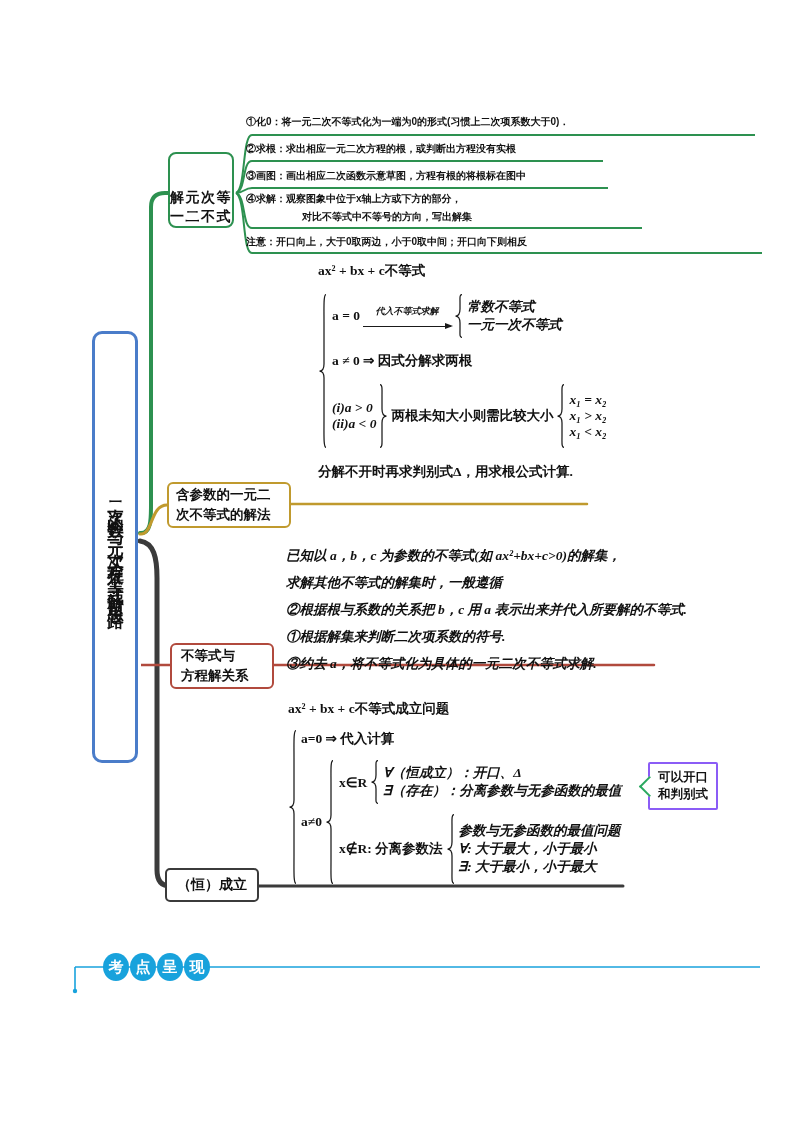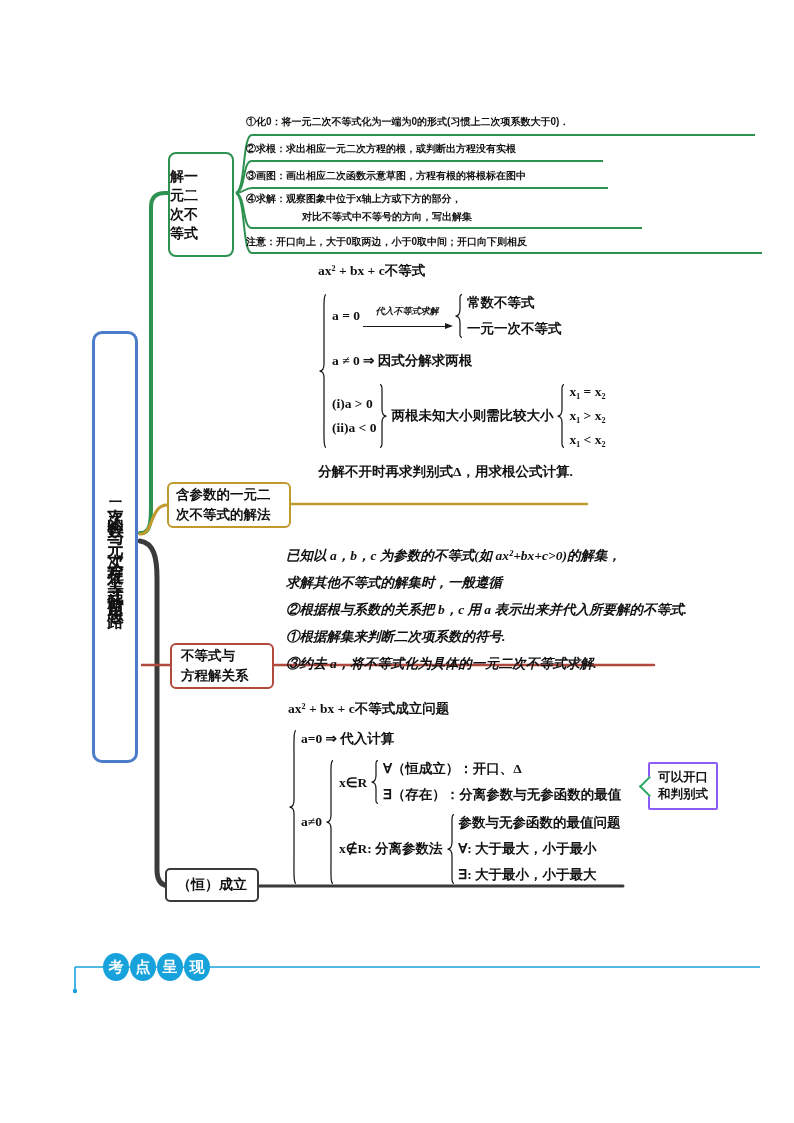--- a/index.html
+++ b/index.html
@@ -6,22 +6,22 @@
   body{width:794px;height:1123px;position:relative;background:#ffffff;overflow:hidden;
        font-family:"Liberation Sans",sans-serif;color:#111;}
   .abs{position:absolute;}
   svg.overlay{position:absolute;left:0;top:0;z-index:0;}
   .node{position:absolute;background:#fff;z-index:2;box-sizing:border-box;}
   
   #node-center{left:92px;top:331px;width:46px;height:432px;border:3px solid #4a7cc9;border-radius:10px;
     display:flex;align-items:center;justify-content:center;}
   #node-center .vtxt{writing-mode:vertical-rl;text-orientation:upright;font-family:"Liberation Serif",serif;
     font-weight:bold;font-size:16.5px;letter-spacing:6.5px;line-height:46px;}
-  #node-solve{left:168px;top:152px;width:66px;height:105px;border:2px solid #2d9150;border-radius:8px;
-    display:flex;flex-direction:column;align-items:flex-start;justify-content:center;font-weight:bold;font-size:14px;line-height:19px;}
+  #node-solve{left:168px;top:152px;width:66px;height:76px;border:2px solid #2d9150;border-radius:8px;
+    display:flex;flex-direction:row;align-items:flex-end;justify-content:center;font-weight:bold;font-size:14px;line-height:19px;}
   #node-param{left:167px;top:482px;width:124px;height:46px;border:2px solid #c09a2e;border-radius:6px;
     display:flex;flex-direction:column;justify-content:center;padding-left:7px;font-weight:bold;font-size:13.5px;line-height:20px;}
   #node-relation{left:170px;top:643px;width:104px;height:46px;border:2px solid #b14a3d;border-radius:6px;
     display:flex;flex-direction:column;justify-content:center;padding-left:9px;font-weight:bold;font-size:13.5px;line-height:20px;}
   #node-hold{left:165px;top:868px;width:94px;height:34px;border:2px solid #3b3b3b;border-radius:5px;
     display:flex;align-items:center;justify-content:center;font-weight:bold;font-size:14px;}
   
   .step{position:absolute;font-weight:bold;font-size:10px;line-height:18px;white-space:nowrap;z-index:1;}
   .step .l2{display:block;margin-left:56px;}
   
@@ -38,21 +38,21 @@
   #sec3{left:286px;top:542px;font-family:"Liberation Serif",serif;font-style:italic;font-weight:600;
     font-size:13.5px;line-height:27px;white-space:nowrap;z-index:1;}
   
   #callout{left:648px;top:762px;width:70px;border:2px solid #8b5cf6;border-radius:2px;background:#fff;
     padding:5px 4px;font-size:12.5px;font-weight:bold;line-height:17px;text-align:center;z-index:2;}
   #callout .tail{position:absolute;left:-8px;top:15px;width:13px;height:13px;background:#fff;
     border-left:2px solid #2aa85f;border-bottom:2px solid #2aa85f;transform:rotate(45deg);}
   
   .badge{position:absolute;width:26px;height:28px;border-radius:50%;background:#18a2dc;color:#fff;
     display:flex;align-items:center;justify-content:center;font-size:15px;font-weight:bold;z-index:2;}
-  .gap14{gap:14px;} .gap12{gap:12px;} .gap10{gap:10px;} .gap8{gap:8px;}
+  .gap14{gap:14px;} .gap12{gap:12px;} .gap10{gap:10px;} .gap8{font-style:italic;}
   .nw{white-space:nowrap;}
 </style>
 </head>
 <body>
 
 <svg class="overlay" width="794" height="1123" viewBox="0 0 794 1123">
 
   <path d="M140 533 C151 534 151 520 151 505 L151 207 Q151 193 165 193 L168 193" stroke="#2d9150" stroke-width="4" fill="none" stroke-linecap="round"></path>
 
   <path d="M236 193 C246 189 242 135 252 135 L755 135" stroke="#2d9150" stroke-width="2" fill="none"></path>

